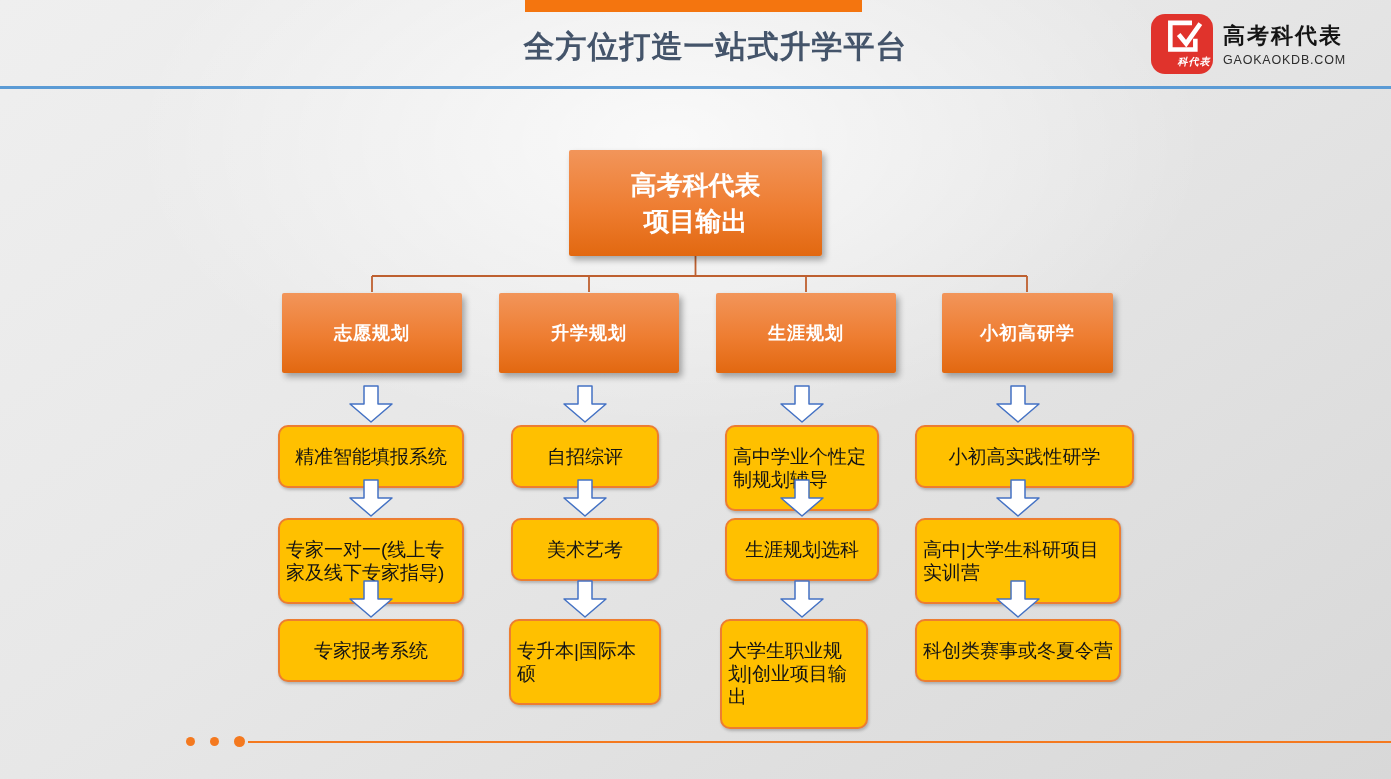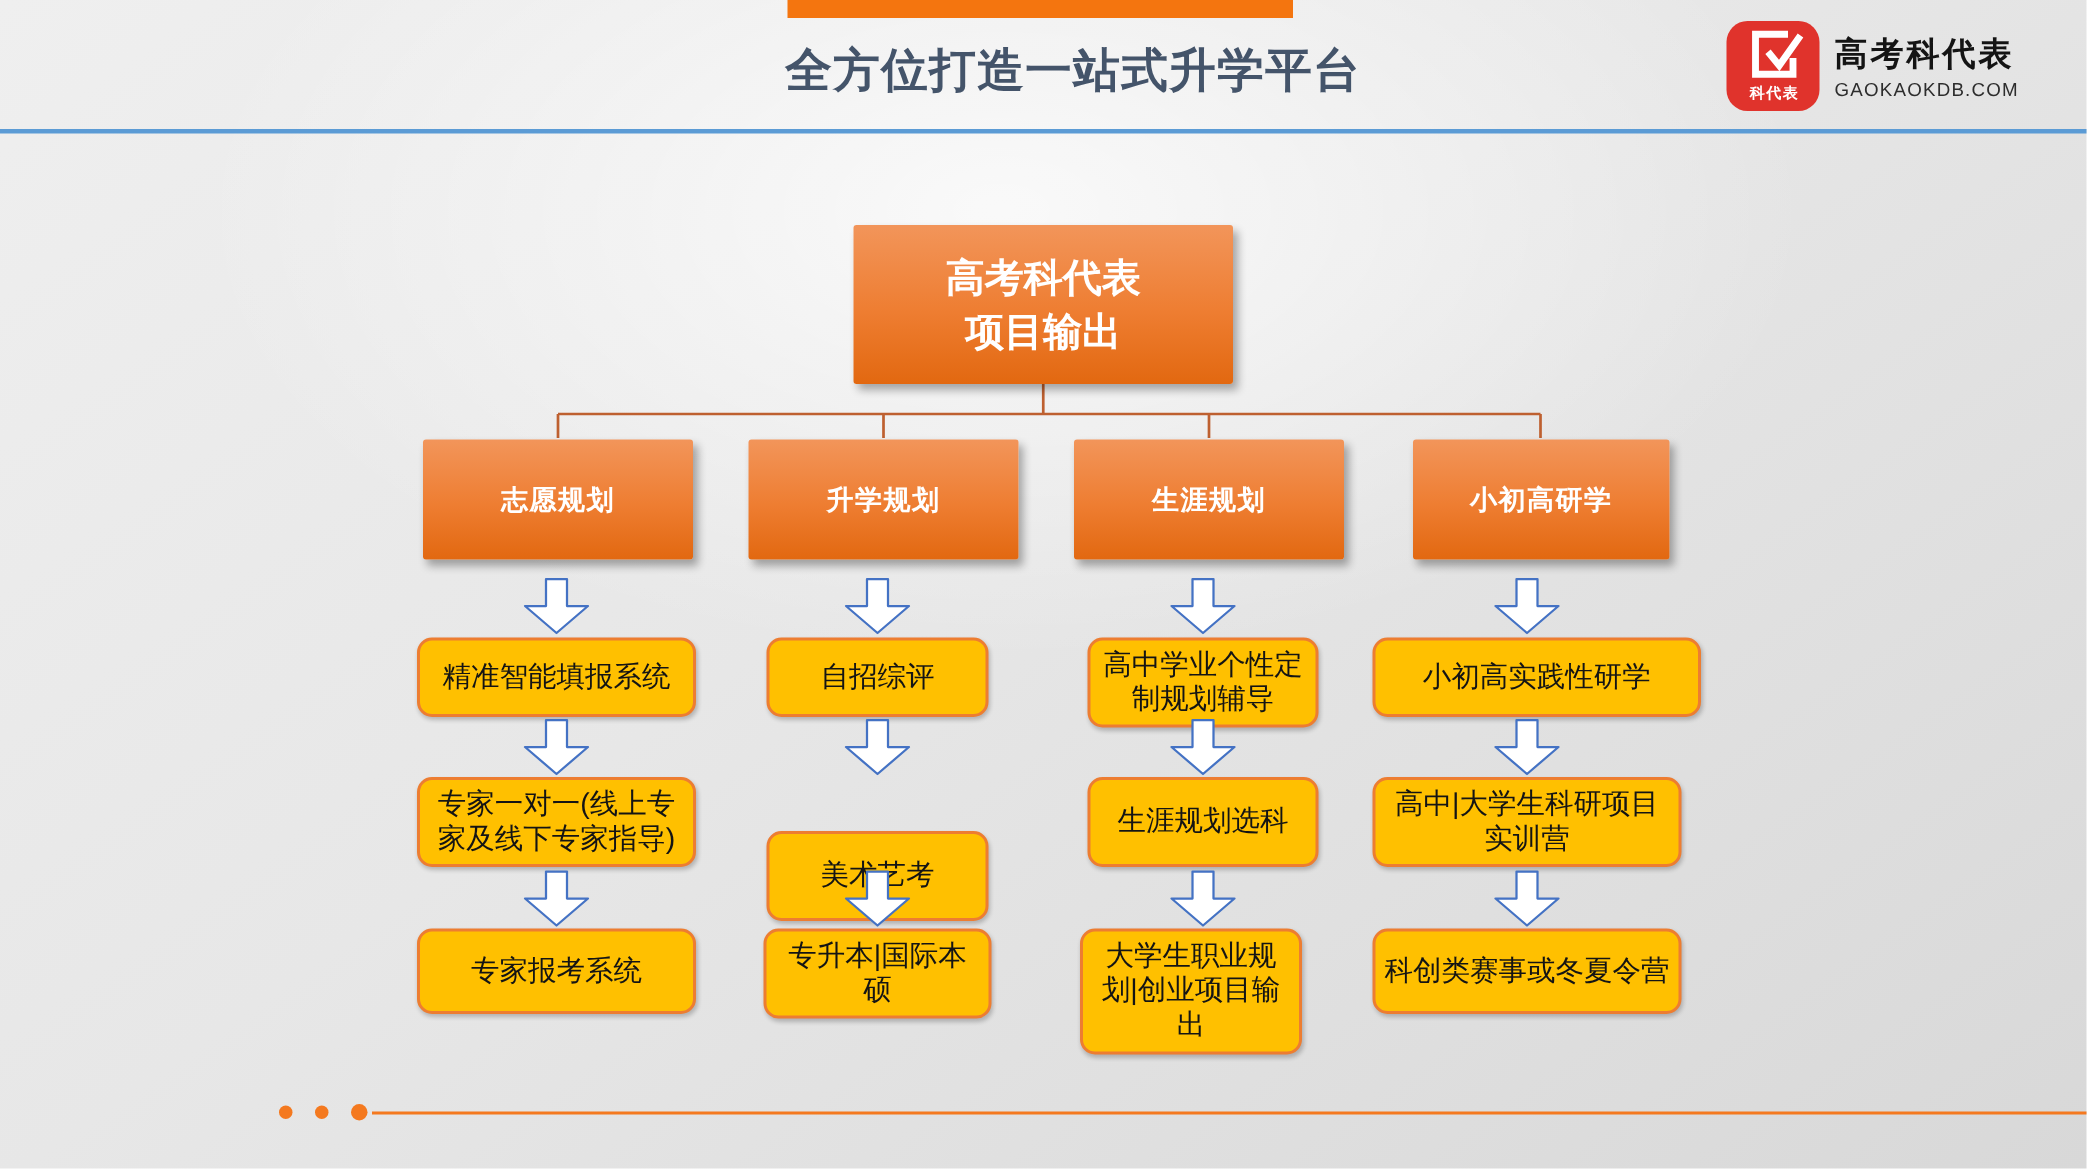--- a/index.html
+++ b/index.html
@@ -25,22 +25,22 @@
   }
   .divider { position: absolute; left: 0; top: 86px; width: 100%; height: 3px; background: #5B9BD5; }
 
   .logo { position: absolute; left: 1151px; top: 14px; display: flex; align-items: center; gap: 10px; }
   .logo-badge {
     position: relative; width: 62px; height: 60px; border-radius: 14px;
     background: #E0332C; flex: 0 0 auto;
   }
   .logo-badge svg { position: absolute; left: 6px; top: 2px; }
   .logo-badge-label {
-    position: absolute; left: 1px; bottom: 5px; width: 100%;
-    text-align: center; color: #fff; font-size: 10px; font-weight: bold; letter-spacing: 1px;
+    position: absolute; left: 12px; bottom: 5px; width: 100%;
+    text-align: center; color: #fff; font-size: 10px; font-weight: bold; letter-spacing: 1px; font-style: italic;
   }
   .logo-text { display: flex; flex-direction: column; justify-content: center; }
   .brand-name { font-size: 22px; font-weight: bold; color: #141414; letter-spacing: 2px; }
   .brand-domain { font-size: 12.5px; color: #2d2d2d; letter-spacing: 0.8px; margin-top: 2px; }
 
   
   .onode {
     position: absolute;
     display: flex; flex-direction: column; align-items: center; justify-content: center;
     background: linear-gradient(180deg, #F2955A 0%, #EE7D31 55%, #E26810 100%);
@@ -48,22 +48,22 @@
     box-shadow: 3px 4px 6px rgba(0,0,0,0.32);
     border-radius: 2px;
   }
   .root-node { left: 569px; top: 150px; width: 253px; height: 106px; font-size: 26px; line-height: 1.4; }
   .branch-node { top: 293px; height: 80px; font-size: 18px; letter-spacing: 1px; }
 
   .leaf {
     position: absolute;
     display: flex; align-items: center; justify-content: center;
     background: #FFC000; border: 2px solid #ED7D31; border-radius: 10px;
-    color: #141414; font-size: 19px; line-height: 1.22; text-align: center;
-    padding: 5px 6px;
+    color: #141414; font-size: 19px; line-height: 1.22; text-align: left;
+    padding: 18px 6px;
     box-shadow: 1px 2px 3px rgba(0,0,0,0.22);
   }
   .r1 { top: 425px; min-height: 53px; }
   .r2 { top: 518px; min-height: 60px; }
   .r3 { top: 619px; min-height: 57px; }
 
   .arrow { position: absolute; width: 46px; height: 38px; }
   .ra { top: 385px; } .rb { top: 479px; } .rc { top: 580px; }
 
   .connectors { position: absolute; left: 0; top: 0; pointer-events: none; }
@@ -124,21 +124,21 @@
     </svg>
   <div class="leaf r3" style="left:278px;width:186px;">专家报考系统</div>
 
   <svg class="arrow ra" style="left:562px" viewBox="0 0 46 38">
       <path d="M16 1 H30 V19 H44 L23 37 L2 19 H16 Z" fill="#ffffff" stroke="#4472C4" stroke-width="1.5" stroke-linejoin="round"></path>
     </svg>
   <div class="leaf r1" style="left:511px;width:148px;">自招综评</div>
   <svg class="arrow rb" style="left:562px" viewBox="0 0 46 38">
       <path d="M16 1 H30 V19 H44 L23 37 L2 19 H16 Z" fill="#ffffff" stroke="#4472C4" stroke-width="1.5" stroke-linejoin="round"></path>
     </svg>
-  <div class="leaf r2" style="left:511px;width:148px;margin-top:36px;">美术艺考</div>
+  <div class="leaf r2" style="left:511px;width:148px;">美术艺考</div>
   <svg class="arrow rc" style="left:562px" viewBox="0 0 46 38">
       <path d="M16 1 H30 V19 H44 L23 37 L2 19 H16 Z" fill="#ffffff" stroke="#4472C4" stroke-width="1.5" stroke-linejoin="round"></path>
     </svg>
   <div class="leaf r3" style="left:509px;width:152px;">专升本|国际本硕</div>
 
   <svg class="arrow ra" style="left:779px" viewBox="0 0 46 38">
       <path d="M16 1 H30 V19 H44 L23 37 L2 19 H16 Z" fill="#ffffff" stroke="#4472C4" stroke-width="1.5" stroke-linejoin="round"></path>
     </svg>
   <div class="leaf r1" style="left:725px;width:154px;">高中学业个性定制规划辅导</div>
   <svg class="arrow rb" style="left:779px" viewBox="0 0 46 38">

